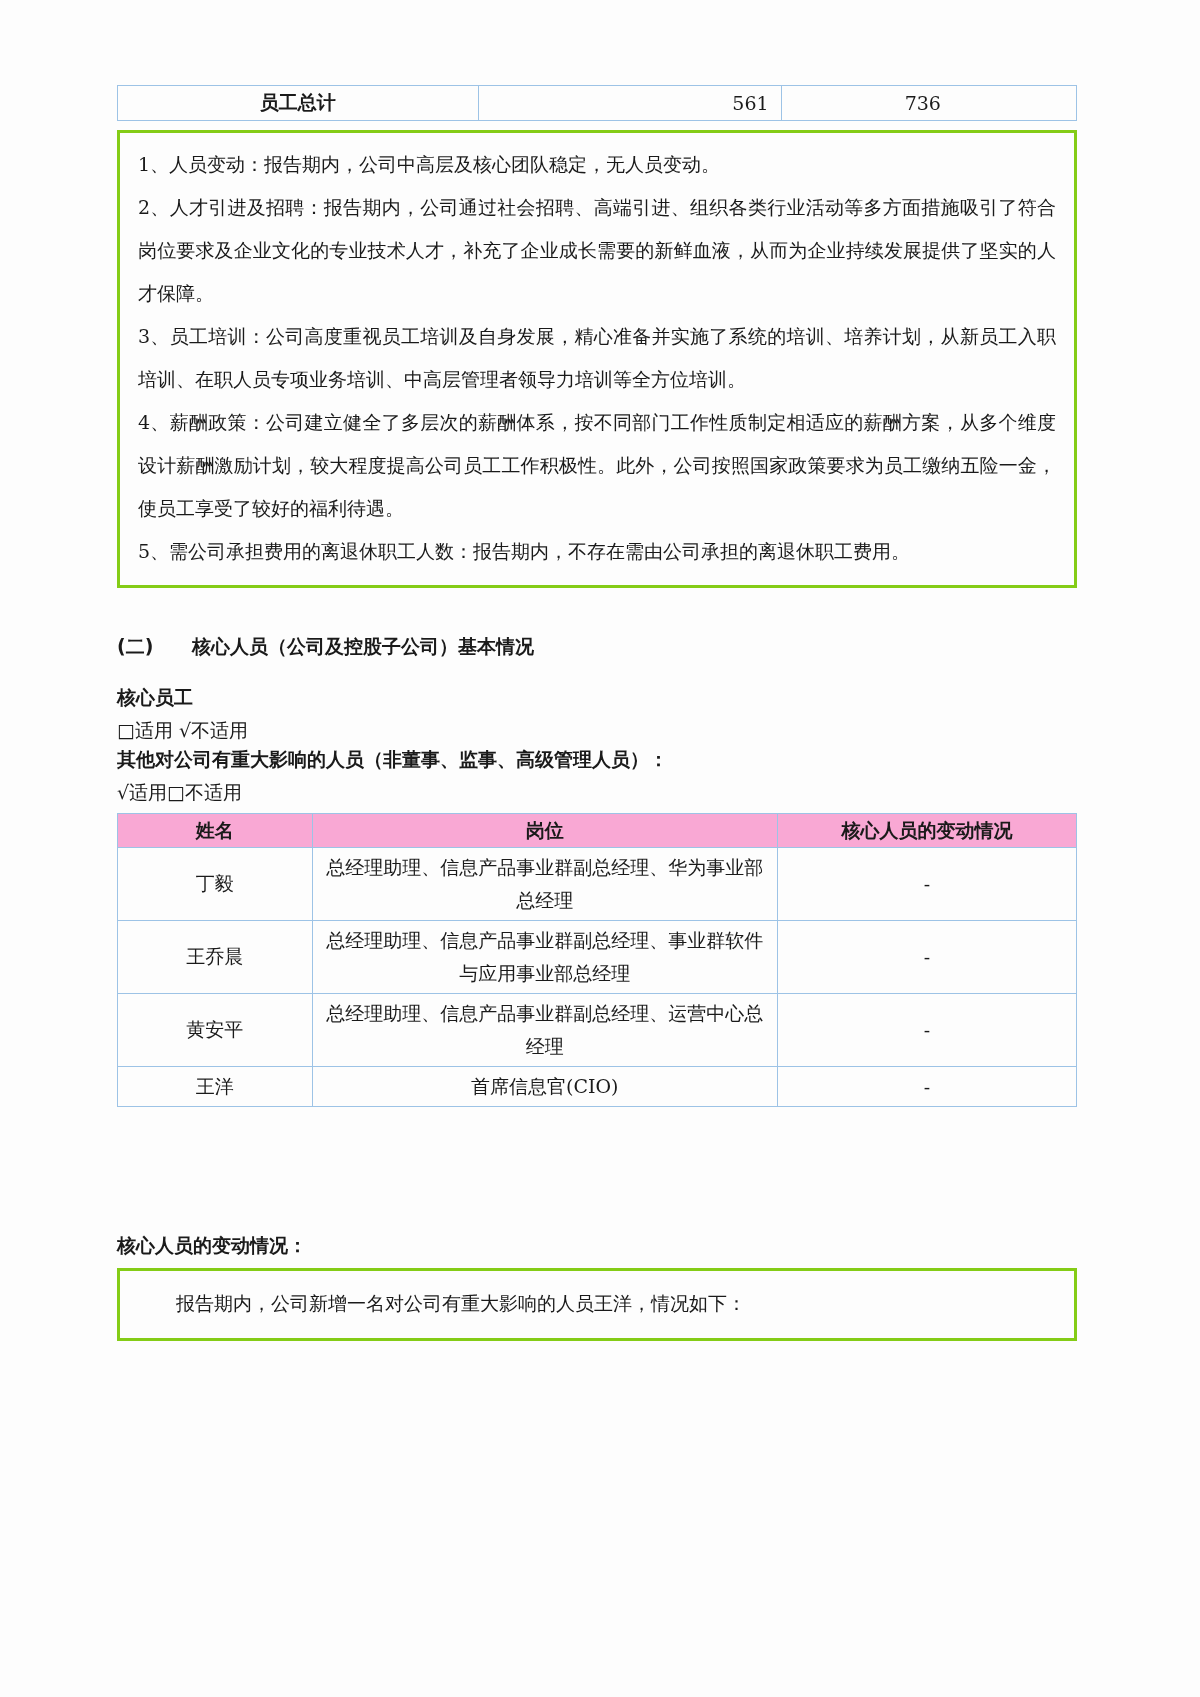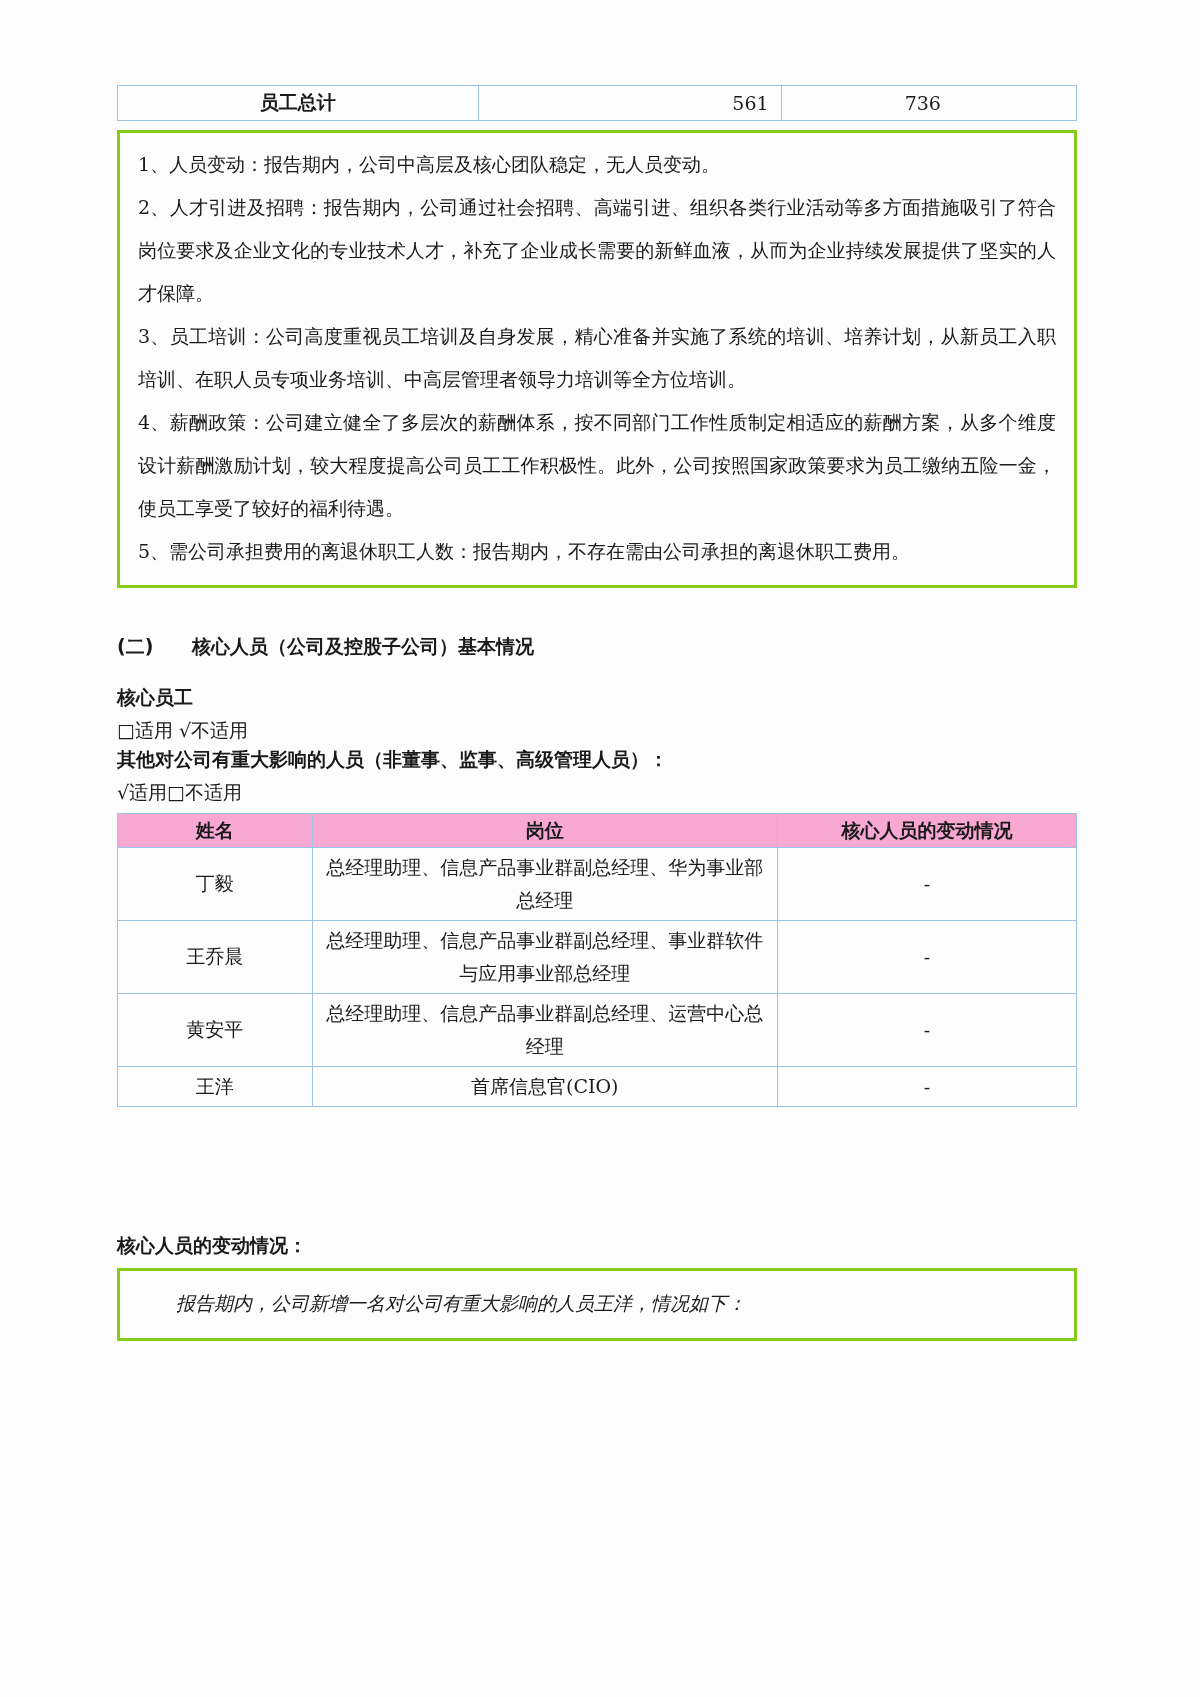--- a/index.html
+++ b/index.html
@@ -67,21 +67,21 @@
   .core-table td.name { text-align: center; }
   .core-table td.pos  { text-align: center; padding: 3px 10px; line-height: 33px; }
   .core-table td.hold { text-align: center; }
   
   .changes-heading {
     margin-top: 126px;
     font-weight: bold;
     font-family: "DejaVu Sans","Liberation Sans",sans-serif;
     font-size: 19px;
   }
-  .box2 p { line-height: 45px; font-style: italic; }
+  .box2 p { line-height: 45px; }
   .indent2 { text-indent: 2em; }
 </style>
 </head>
 <body>
 
 <div class="content">
 
   <table class="top-table">
     <tbody>
       <tr>

